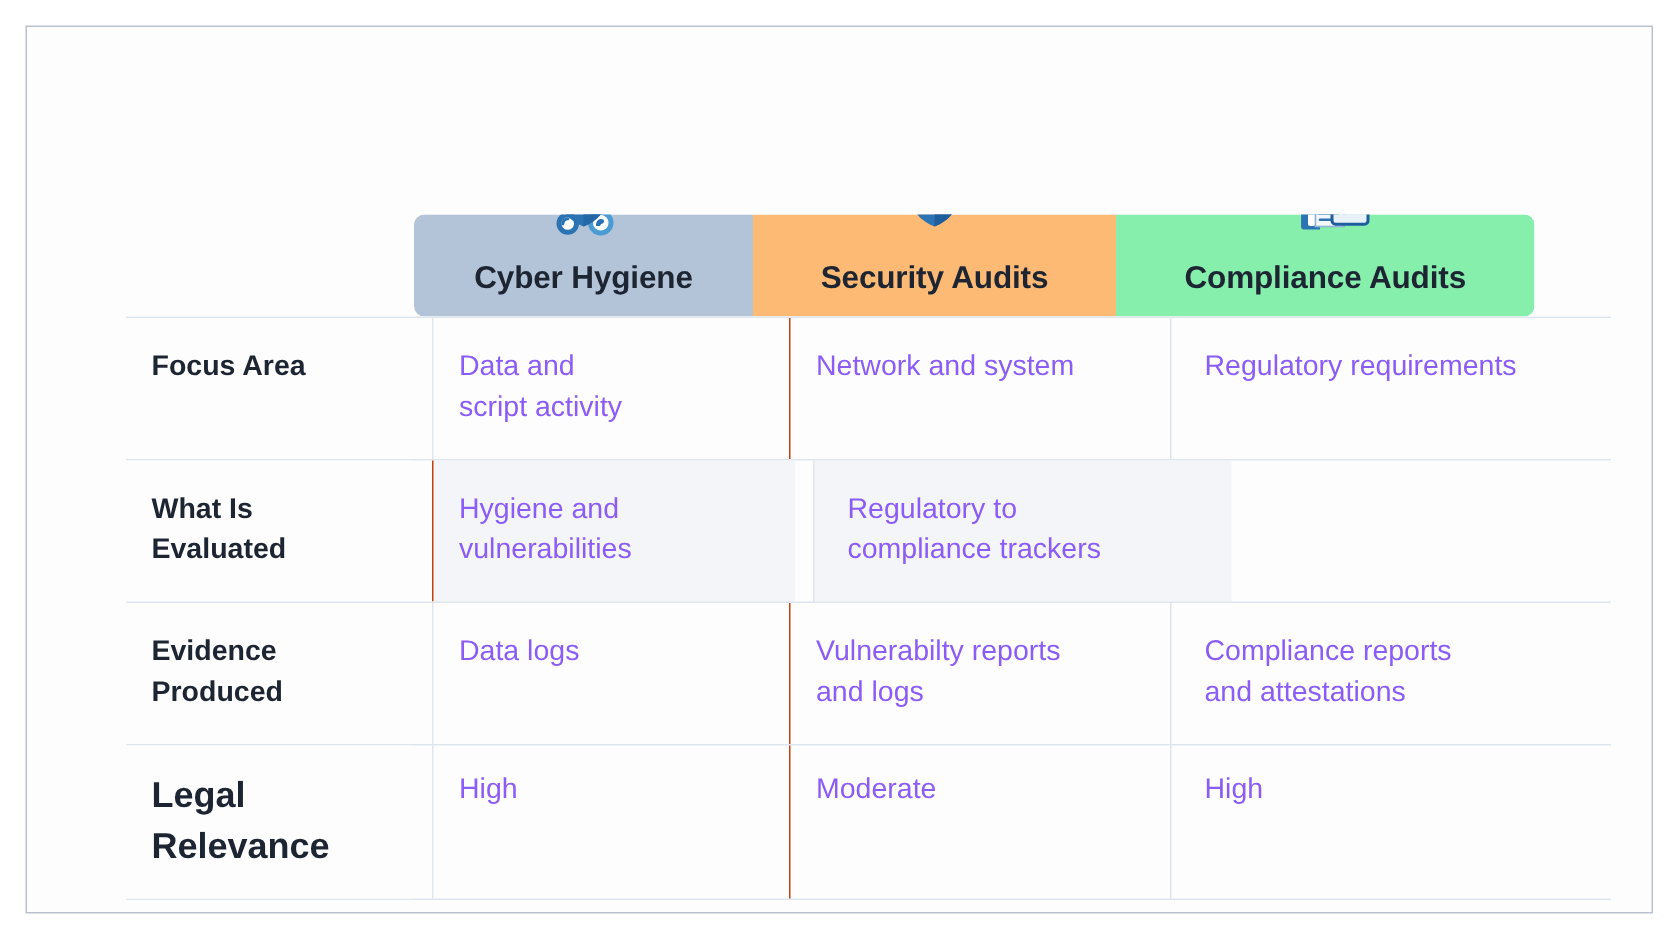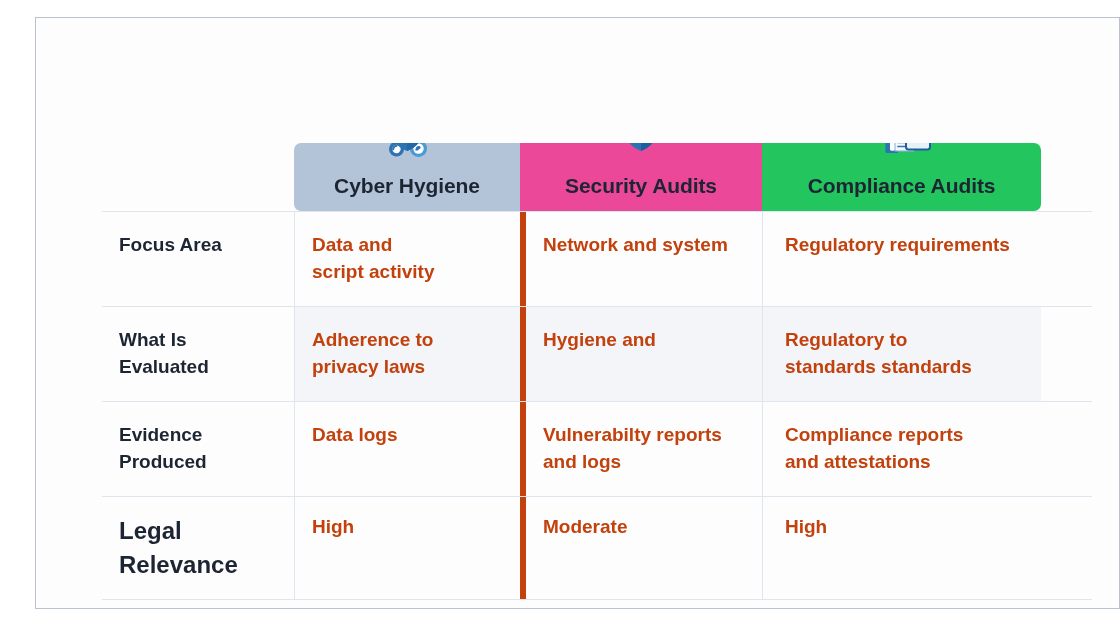--- a/index.html
+++ b/index.html
@@ -9,21 +9,21 @@
   }
   body {
     width: 1120px;
     height: 630px;
     font-family: "Liberation Sans", sans-serif;
     overflow: hidden;
   }
 
   .page-frame {
     position: absolute;
-    left: 35px;
+    left: 17px;
     top: 17px;
     width: 1085px;
     height: 592px;
     background: #fdfdfe;
     border: 1px solid #b9c2cd;
     box-sizing: border-box;
   }
 
   .table-wrap {
     position: absolute;
@@ -46,22 +46,22 @@
   }
   .head-cell {
     position: relative;
     display: flex;
     align-items: flex-end;
     justify-content: center;
     padding-bottom: 13px;
     box-sizing: border-box;
   }
   .head-cell.c0 { width: 226px; background: #b4c4d8; }
-  .head-cell.c1 { width: 242px; background: #ec4899; }
-  .head-cell.c2 { width: 279px; background: #22c55e; }
+  .head-cell.c1 { width: 242px; background: #fdba74; }
+  .head-cell.c2 { width: 279px; background: #86efac; }
 
   .head-label {
     font-size: 21px;
     font-weight: bold;
     color: #1d2533;
     letter-spacing: -0.1px;
     white-space: nowrap;
   }
 
   
@@ -79,40 +79,40 @@
   .grid {
     position: absolute;
     left: 0;
     top: 86px;
     width: 990px;
   }
   .row {
     display: flex;
     position: relative;
     border-top: 1px solid #dfe5ec;
+    gap: 12px;
   }
   .row:last-child { border-bottom: 1px solid #dfe5ec; }
 
   .cell {
     box-sizing: border-box;
     padding: 20px 0 20px 17px;
     font-size: 19px;
     line-height: 1.42;
-    color: #c2410c;
-    font-weight: bold;
+    color: #8b5cf6;
   }
   .cell.label {
     width: 192px;
     padding-left: 17px;
     font-weight: bold;
     color: #1d2533;
     background: #fdfdfe;
   }
   .cell.v0 { width: 226px; border-left: 1px solid #dfe5ec; }
-  .cell.v1 { width: 242px; border-left: 6px solid #c2410c; }
+  .cell.v1 { width: 242px; border-left: 1px solid #c2410c; }
   .cell.v2 { width: 279px; border-left: 1px solid #dfe5ec; padding-left: 22px; }
 
   .row.tinted .cell.v0,
   .row.tinted .cell.v1,
   .row.tinted .cell.v2 { background: #f3f5f9; }
 
   .row.compact .cell {
     padding-top: 17px;
     padding-bottom: 17px;
   }
@@ -209,30 +209,27 @@
         <div class="cell v2">
           <span>Regulatory requirements</span>
         </div>
       </div>
 
       <div class="row tinted">
         <div class="cell label">
           <span>What Is</span>
           <span class="line2">Evaluated</span>
         </div>
-        <div class="cell v0">
-          <span>Adherence to</span>
-          <span class="line2">privacy laws</span>
-        </div>
         <div class="cell v1">
           <span>Hygiene and</span>
+          <span class="line2">vulnerabilities</span>
         </div>
         <div class="cell v2">
           <span>Regulatory to</span>
-          <span class="line2">standards standards</span>
+          <span class="line2">compliance trackers</span>
         </div>
       </div>
 
       <div class="row">
         <div class="cell label">
           <span>Evidence</span>
           <span class="line2">Produced</span>
         </div>
         <div class="cell v0">
           <span>Data logs</span>

